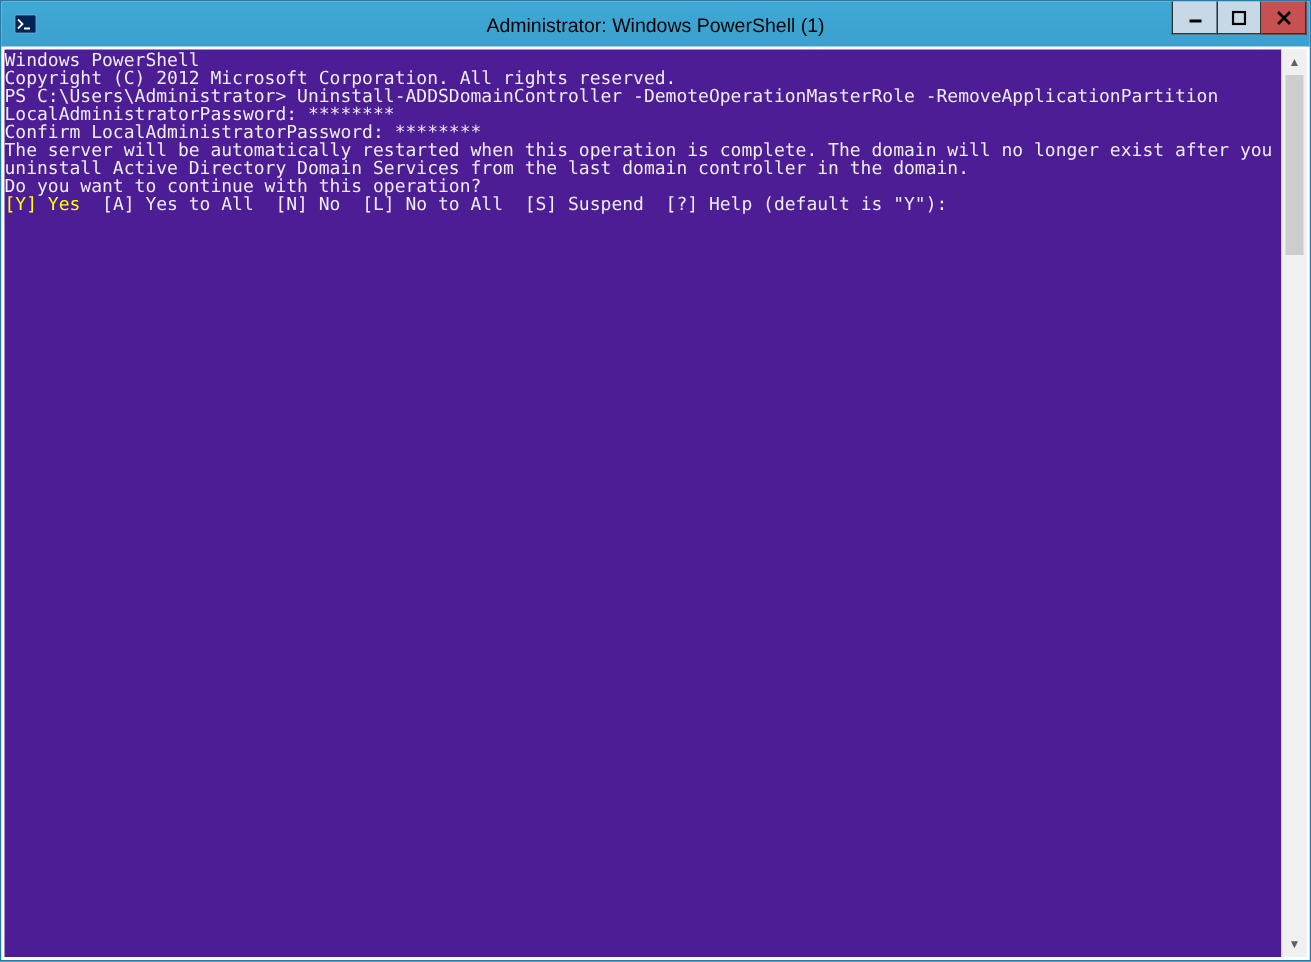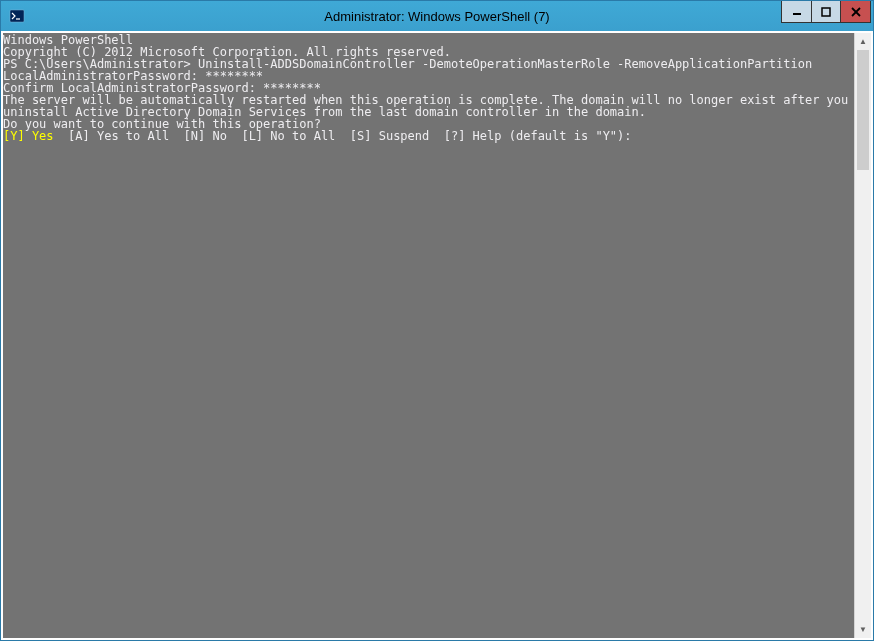--- a/index.html
+++ b/index.html
@@ -72,21 +72,21 @@
       margin-right: 2px;
     }
     .console-area {
       flex: 1;
       display: flex;
       background: #fff;
       padding: 2px;
     }
     .console {
       flex: 1;
-      background: #737373;
+      background: #4c1d95;
       color: #eeedf0;
       font-family: "Lucida Console", Consolas, monospace;
       font-size: 12px;
       line-height: 12px;
       padding: 1px 0 0 0;
       white-space: pre;
       overflow: hidden;
     }
     .scrollbar {
       width: 17px;
@@ -127,21 +127,21 @@
 
 <div class="window">
   <div class="titlebar">
     <span class="titlebar-icon">
       <svg width="16" height="16" viewBox="0 0 16 16">
         <rect x="1" y="2" width="14" height="12" rx="1" fill="#012456" stroke="#7fb3d5" stroke-width="0.5"></rect>
         <path d="M3 5 L6 8 L3 11" stroke="#fff" stroke-width="1.2" fill="none"></path>
         <line x1="7" y1="11" x2="11" y2="11" stroke="#fff" stroke-width="1.2"></line>
       </svg>
     </span>
-    <div class="titlebar-title">Administrator: Windows PowerShell (7)</div>
+    <div class="titlebar-title">Administrator: Windows PowerShell (1)</div>
     <div class="titlebar-buttons">
       <div class="tbtn min">
         <svg width="10" height="10">
             <line x1="1" y1="7" x2="9" y2="7" stroke="#000" stroke-width="2"></line>
           </svg>
       </div>
       <div class="tbtn max">
         <svg width="10" height="10">
             <rect x="1" y="1" width="8" height="8" fill="none" stroke="#000" stroke-width="1.5"></rect>
           </svg>

